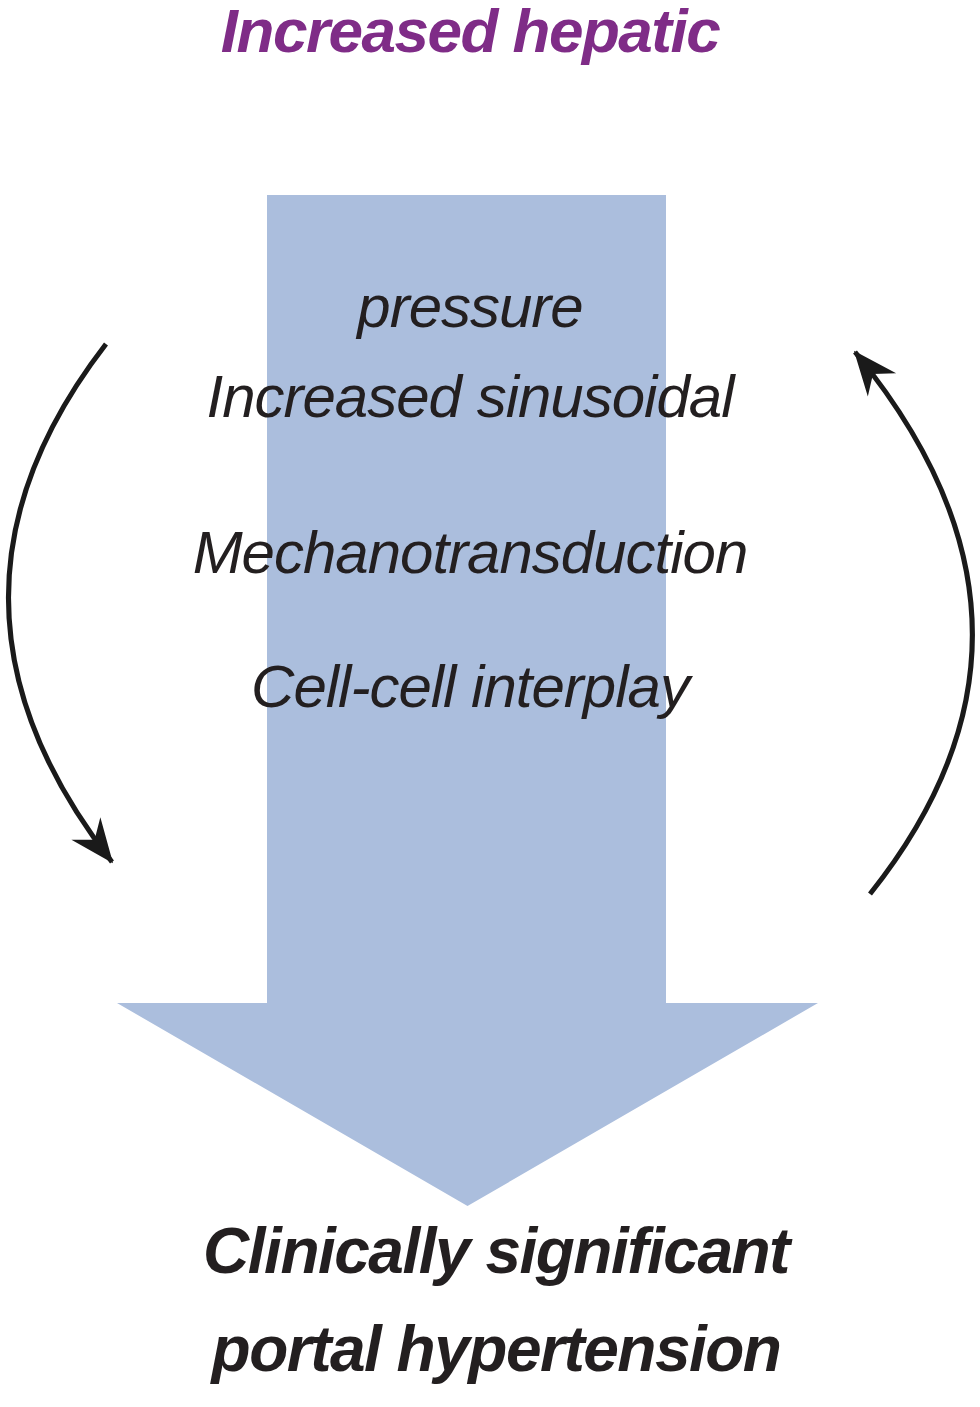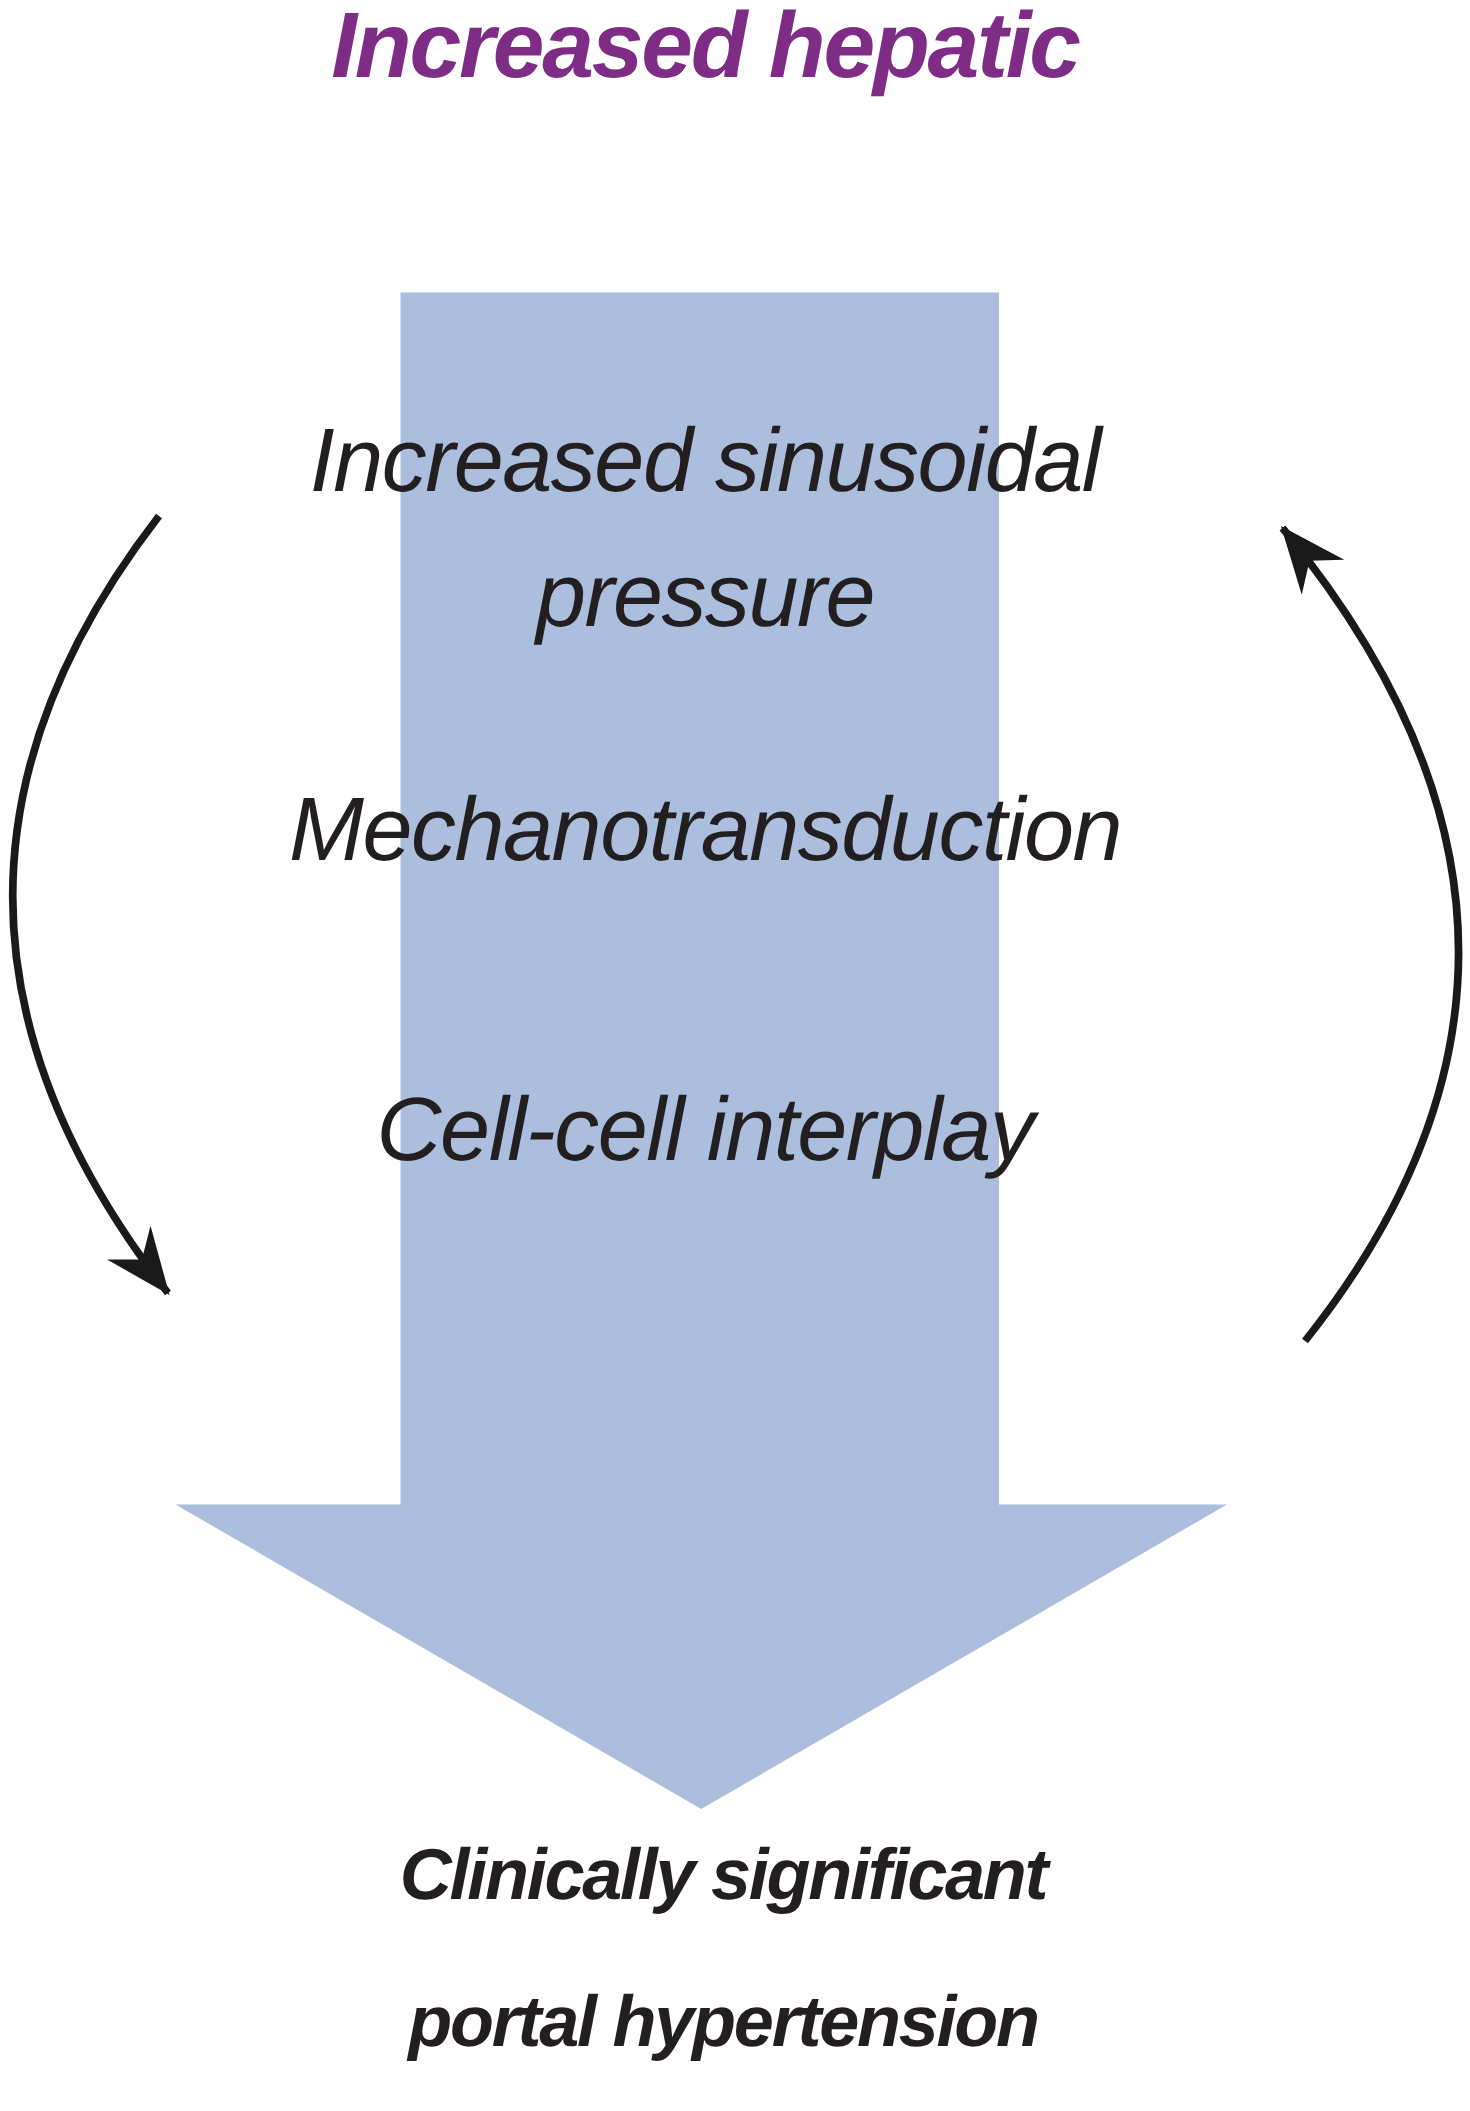--- a/index.html
+++ b/index.html
@@ -22,28 +22,29 @@
     color: var(--title-color, #7f2c87);
   }
 
   .step {
     font-size: 60px; line-height: 90px; letter-spacing: -1px;
     color: var(--text-color, #231f20);
     white-space: nowrap;
   }
   .step1 { top: 262px; }
   .step2 { top: 508px; }
-  .step3 { top: 708px; }
+  .step3 { top: 642px; }
   .step4 { top: 873px; }
 
   .outcome {
     top: 1202px; width: 964px;
-    font-size: 48px; font-weight: bold; line-height: 98px;
+    font-size: 64px; font-weight: bold; line-height: 98px;
     letter-spacing: -1.5px;
     color: var(--outcome-color, #231f20);
+    margin-left: 14px;
   }
 </style>
 </head>
 <body>
 
 <div class="canvas">
 
   <svg class="layer" viewBox="0 0 980 1407">
     <defs>
       <marker id="ah" viewBox="0 0 12 10" refX="11" refY="5" markerUnits="userSpaceOnUse" markerWidth="50" markerHeight="42" orient="auto">
@@ -56,22 +57,22 @@
     <path d="M 106 344 Q -92 600 112 862" fill="none" stroke-width="5" marker-end="url(#ah)" stroke="#1a1a1a"></path>
 
     <path d="M 870 894 Q 1082 628 855 352" fill="none" stroke-width="5" marker-end="url(#ah)" stroke="#1a1a1a"></path>
   </svg>
 
   <div class="txt title">
     <div class="line">Increased hepatic</div>
   </div>
 
   <div class="txt step step1">
+    <div class="line">pressure</div>
     <div class="line">Increased sinusoidal</div>
-    <div class="line">pressure</div>
   </div>
 
   <div class="txt step step2">Mechanotransduction</div>
 
   <div class="txt step step3">Cell-cell interplay</div>
 
 
   <div class="txt outcome">
     <div class="line">Clinically significant</div>
     <div class="line">portal hypertension</div>

